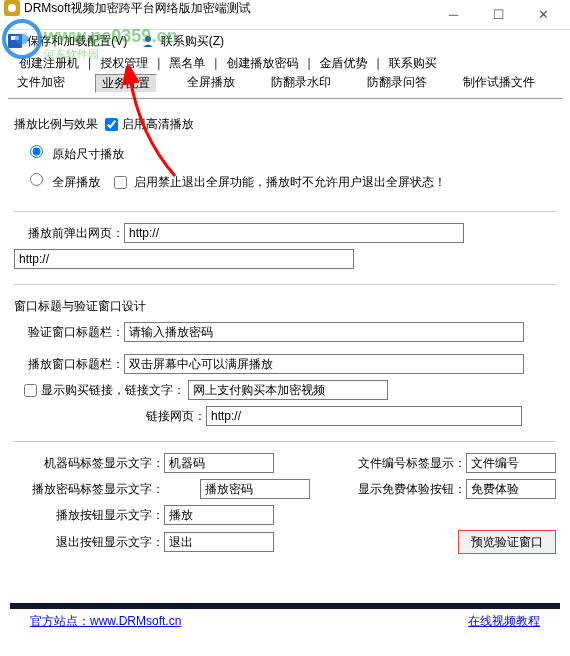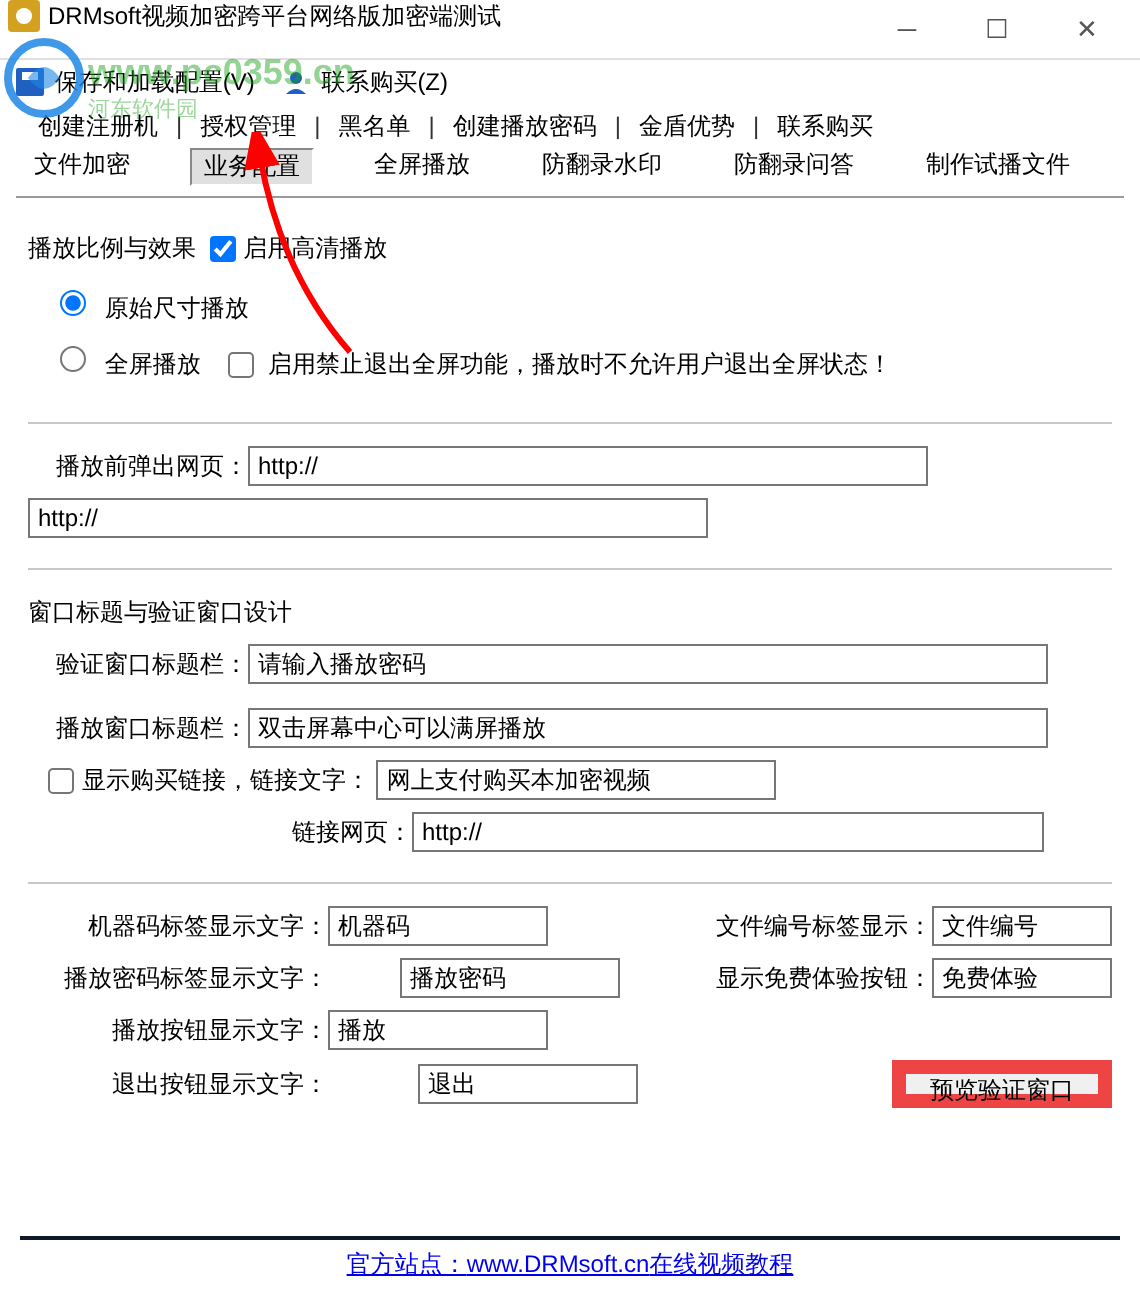--- a/index.html
+++ b/index.html
@@ -20,22 +20,22 @@
 .toolbar2 .tb { cursor: pointer; padding: 0 6px; }
 .toolbar2 .tb.active { border-top: 1px solid #888; border-left: 1px solid #888; border-right: 1px solid #fff; border-bottom: 1px solid #fff; background: #e0e0e0; }
 .hr { height: 1px; background: #999; margin: 2px 8px; box-shadow: 0 1px 0 #fff; }
 .content { padding: 6px 14px; font-size: 12px; }
 .row { display: flex; align-items: center; margin: 4px 0; min-height: 22px; }
 .chk { margin-right: 4px; vertical-align: middle; }
 .radio { margin-right: 6px; margin-left: 10px; }
 .grp { border-bottom: 1px solid #c8c8c8; box-shadow: 0 1px 0 #fff; margin: 6px 0 10px; padding-bottom: 10px; }
 input[type=text].field { height: 20px; border: 1px solid #777; padding: 0 4px; font-size: 12px; background: #fff; }
 .lbl { display: inline-block; text-align: right; }
-.btn { height: 24px; padding: 0 12px; border: 7px solid #ef4444; background: #f0f0f0; font-size: 12px; cursor: pointer; }
-.footer { position: absolute; bottom: 6px; left: 0; right: 0; padding: 4px 20px; font-size: 12px; display: flex; justify-content: center; border-top: 2px solid #0f172a; margin: 5px 10px; }
+.btn { height: 24px; padding: 0 12px; border: 1px solid #ef4444; background: #f0f0f0; font-size: 12px; cursor: pointer; }
+.footer { position: absolute; bottom: 6px; left: 0; right: 0; padding: 4px 20px; font-size: 12px; display: flex; justify-content: space-between; border-top: 6px solid #0f172a; margin: 16px 10px; }
 .footer a { color: #0000ee; text-decoration: underline; }
 .arrow { position: absolute; top: 66px; left: 120px; z-index: 8; pointer-events: none; }
 .radio-row { margin: 10px 0 10px 6px; }
 </style>
 </head>
 <body>
 
 <div class="watermark">
   <svg width="200" height="42">
     <circle cx="22" cy="21" r="18" fill="none" stroke="#1e88e5" stroke-width="4"></circle>
@@ -178,21 +178,21 @@
       <span style="flex:1"></span>
       <span class="lbl" style="width:120px">显示免费体验按钮：</span>
       <input type="text" class="field" style="width: 90px;" value="免费体验">
     </div>
     <div class="row">
       <span class="lbl" style="width:150px">播放按钮显示文字：</span>
       <input type="text" class="field" style="width: 110px;" value="播放">
     </div>
     <div class="row">
       <span class="lbl" style="width:150px">退出按钮显示文字：</span>
-      <input type="text" class="field" style="width: 110px; margin-left: 45px;" value="退出">
+      <input type="text" class="field" style="width: 110px;" value="退出">
       <span style="flex:1"></span>
       <button class="btn">预览验证窗口</button>
     </div>
   </div>
 
 </div>
 
 <div class="footer">
   <span>
     <a><span>官方站点：</span><span>www.DRMsoft.cn</span></a>

